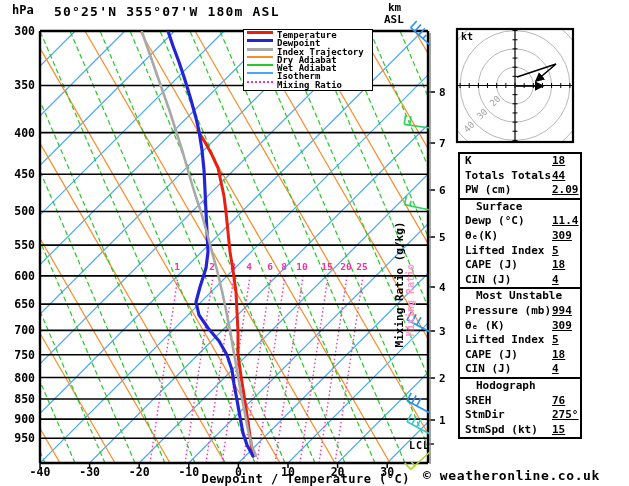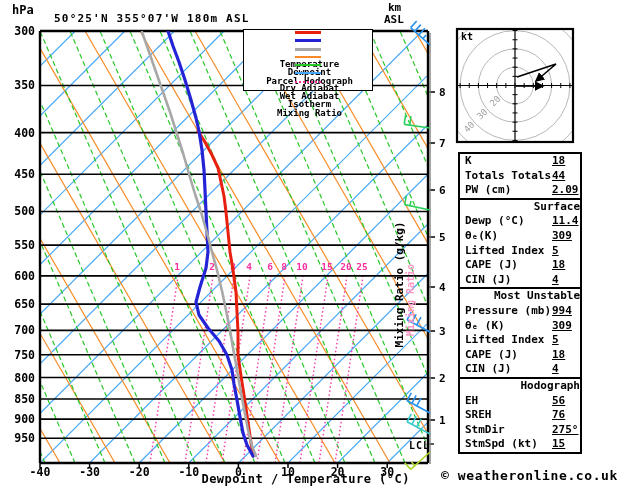--- a/index.html
+++ b/index.html
@@ -3,44 +3,44 @@
 <meta charset="utf-8">
 <style>
   html,body{margin:0;padding:0;background:#fff;}
   body{width:629px;height:486px;position:relative;overflow:hidden;
        font-family:"DejaVu Sans Mono","DejaVu Sans",monospace;color:#000;}
   #stage{position:absolute;left:0;top:0;width:629px;height:486px;}
   svg{position:absolute;left:0;top:0;}
   .ov{position:absolute;white-space:nowrap;}
   .b{font-weight:bold;}
   #hpa-label{left:12px;top:3px;font-size:12px;}
-  #station-title{left:54px;top:12px;font-size:11px;letter-spacing:1.2px;}
+  #station-title{left:54px;top:4px;font-size:13px;letter-spacing:1.2px;}
   #date-title{left:403px;top:4px;font-size:12.5px;letter-spacing:0.4px;}
   #km-label{left:388px;top:1px;font-size:11px;}
   #asl-label{left:384px;top:13px;font-size:11px;}
   #kt-label{left:461px;top:31px;font-size:10px;}
   #lcl-label{left:409px;top:440px;font-size:10px;letter-spacing:1px;}
   #xaxis-label{left:60px;top:472px;width:350px;text-align:right;font-size:12px;letter-spacing:0.5px;}
   #mix-label-black{left:324px;top:278px;width:150px;height:13px;font-size:11px;
       text-align:center;transform:rotate(-90deg);}
   #mix-label-pink{left:356px;top:294px;width:110px;height:12px;font-size:10px;
       text-align:center;color:#ff9ac8;transform:rotate(-90deg);}
-  #copyright{left:441px;top:468px;font-size:13px;letter-spacing:0.6px;}
+  #copyright{left:423px;top:468px;font-size:13px;letter-spacing:0.6px;}
   
   #legend{left:243px;top:29px;width:128px;border:1.5px solid #000;background:#fff;padding:1px 0;}
-  .lg-row{display:flex;align-items:center;height:8.3px;padding-left:3px;flex-direction:column;}
+  .lg-row{display:flex;align-items:flex-start;height:8.3px;padding-left:3px;}
   .lg-swatch{width:26px;margin-right:4px;flex:0 0 26px;}
   .lg-label{font-size:9px;font-weight:bold;line-height:8px;}
   
   #data-table{left:458px;top:152px;width:124px;}
   .tbl-section{border:2px solid #000;background:#fff;}
   .tbl-section + .tbl-section{margin-top:-2px;}
   .tbl-row{position:relative;height:14.6px;line-height:14.6px;font-size:11px;
            font-weight:bold;padding-left:5px;}
-  .tbl-head{text-align:right;padding-left:0;}
+  .tbl-head{text-align:left;padding-left:16px;}
   .tbl-val{position:absolute;left:92px;top:0;text-decoration:underline;}
 </style>
 </head>
 <body>
 
 <div id="stage">
   <svg id="skewt" width="629" height="486" viewBox="0 0 629 486">
       <defs>
         <clipPath id="plotclip">
           <rect x="40" y="31" width="388" height="432"></rect>
@@ -322,21 +322,21 @@
       <div class="lg-row">
         <div class="lg-swatch" style="border-top: 3.5px solid rgb(232, 32, 16);"></div>
         <div class="lg-label">Temperature</div>
       </div>
       <div class="lg-row">
         <div class="lg-swatch" style="border-top: 3.5px solid rgb(36, 36, 214);"></div>
         <div class="lg-label">Dewpoint</div>
       </div>
       <div class="lg-row">
         <div class="lg-swatch" style="border-top: 3.5px solid rgb(168, 168, 168);"></div>
-        <div class="lg-label">Parcel Hodograph</div>
+        <div class="lg-label">Index Trajectory</div>
       </div>
       <div class="lg-row">
         <div class="lg-swatch" style="border-top: 2px solid rgb(248, 140, 40);"></div>
         <div class="lg-label">Dry Adiabat</div>
       </div>
       <div class="lg-row">
         <div class="lg-swatch" style="border-top: 2px solid rgb(40, 200, 40);"></div>
         <div class="lg-label">Wet Adiabat</div>
       </div>
       <div class="lg-row">
@@ -365,21 +365,20 @@
       <div class="tbl-section">
         <div class="tbl-row tbl-head">Most Unstable</div>
         <div class="tbl-row"><span>Pressure (mb)</span><span class="tbl-val">994</span></div>
         <div class="tbl-row"><span>θₑ (K)</span><span class="tbl-val">309</span></div>
         <div class="tbl-row"><span>Lifted Index</span><span class="tbl-val">5</span></div>
         <div class="tbl-row"><span>CAPE (J)</span><span class="tbl-val">18</span></div>
         <div class="tbl-row"><span>CIN (J)</span><span class="tbl-val">4</span></div>
       </div>
       <div class="tbl-section">
         <div class="tbl-row tbl-head">Hodograph</div>
-        <div class="tbl-row"><span>EH</span><span class="tbl-val">56</span></div>
         <div class="tbl-row"><span>SREH</span><span class="tbl-val">76</span></div>
         <div class="tbl-row"><span>StmDir</span><span class="tbl-val">275°</span></div>
         <div class="tbl-row"><span>StmSpd (kt)</span><span class="tbl-val">15</span></div>
       </div>
     </div>
 
   <div class="ov b" id="copyright">© weatheronline.co.uk</div>
 </div>
 
 </body></html>

